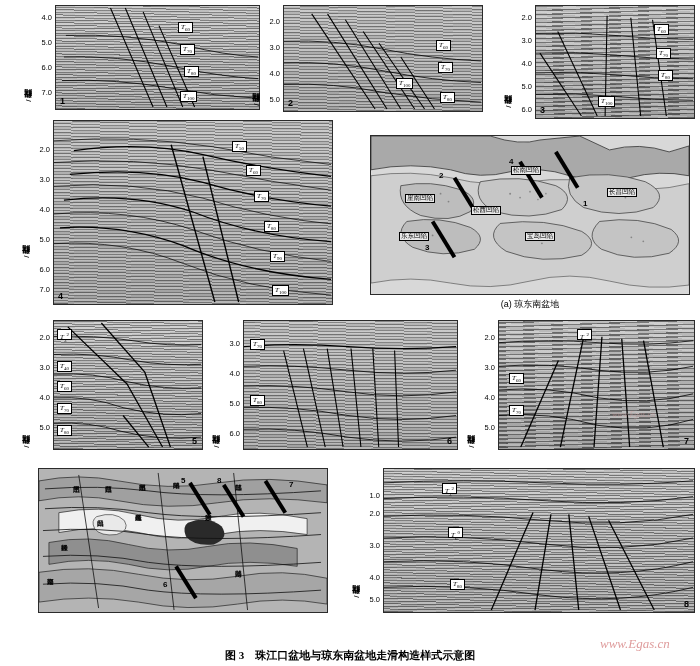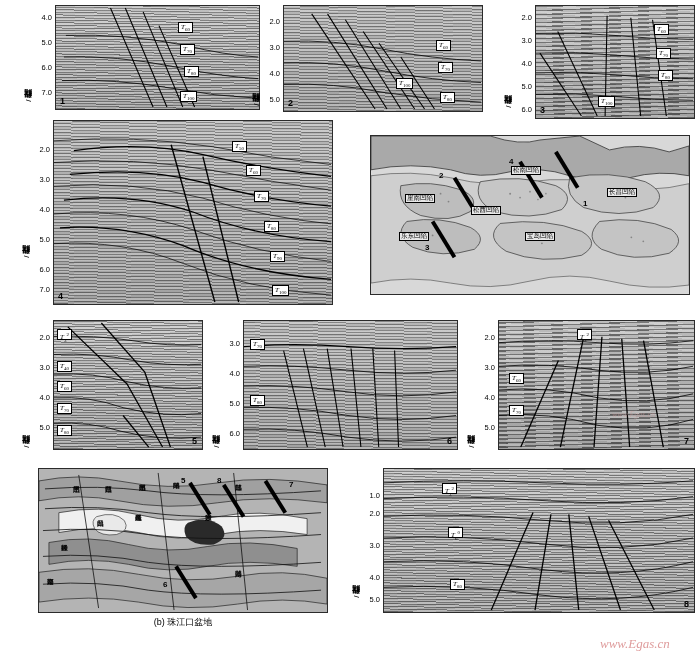--- a/index.html
+++ b/index.html
@@ -328,20 +328,21 @@
     <div class="maplabel" style="left:54px; top:108px; font-size:8px; font-weight:bold;">3</div>
     <div class="maplabel" style="left:138px; top:22px; font-size:8px; font-weight:bold;">4</div>
     <div class="maplabel" style="left:212px; top:64px; font-size:8px; font-weight:bold;">1</div>
     <div class="maplabel boxed" style="left:34px; top:58px;">崖南凹陷</div>
     <div class="maplabel boxed" style="left:140px; top:30px;">松南凹陷</div>
     <div class="maplabel boxed" style="left:28px; top:96px;">乐东凹陷</div>
     <div class="maplabel boxed" style="left:100px; top:70px;">松西凹陷</div>
     <div class="maplabel boxed" style="left:154px; top:96px;">宝岛凹陷</div>
     <div class="maplabel boxed" style="left:236px; top:52px;">长昌凹陷</div>
   </div>
+  <div class="caption" style="left:370px; top:300px; width:320px;">(a) 琼东南盆地</div>
 
   <div class="ylabel" style="left:23px; top:350px; height:100px;">双程旅行时间 / s</div>
   <div class="ticks" style="left:32px; top:320px; width:18px; height:130px;">
     <span class="tick" style="top:14px;">2.0</span>
     <span class="tick" style="top:44px;">3.0</span>
     <span class="tick" style="top:74px;">4.0</span>
     <span class="tick" style="top:104px;">5.0</span>
   </div>
   <div class="panel seis fine" style="left:53px; top:320px; width:150px; height:130px;">
     <svg class="overlay" viewBox="0 0 150 130" preserveAspectRatio="none">
@@ -458,21 +459,20 @@
     <div class="maplabel v" style="left:100px; top:10px;">惠州凹陷</div>
     <div class="maplabel v" style="left:134px; top:8px;">陆丰凹陷</div>
     <div class="maplabel v" style="left:196px; top:10px;">韩江凹陷</div>
     <div class="maplabel v" style="left:58px; top:46px;">白云凹陷</div>
     <div class="maplabel v" style="left:96px; top:40px;">番禺低隆起</div>
     <div class="maplabel v" style="left:166px; top:40px;">东沙隆起</div>
     <div class="maplabel v" style="left:22px; top:70px;">神狐隆起</div>
     <div class="maplabel v" style="left:8px; top:104px;">南部隆起</div>
     <div class="maplabel v" style="left:196px; top:96px;">荔湾凹陷</div>
   </div>
-  <div class="caption" style="left:38px; top:618px; width:290px;">(b) 珠江口盆地</div>
 
   <div class="ylabel" style="left:353px; top:500px; height:100px;">双程旅行时间 / s</div>
   <div class="ticks" style="left:362px; top:468px; width:18px; height:145px;">
     <span class="tick" style="top:24px;">1.0</span>
     <span class="tick" style="top:42px;">2.0</span>
     <span class="tick" style="top:74px;">3.0</span>
     <span class="tick" style="top:106px;">4.0</span>
     <span class="tick" style="top:128px;">5.0</span>
   </div>
   <div class="panel seis fine" style="left:383px; top:468px; width:312px; height:145px;">
@@ -492,16 +492,17 @@
         <path d="M0 94 Q80 90 160 102 Q240 112 311 94"></path>
         <path d="M0 120 Q80 116 160 128 Q240 138 311 120"></path>
       </g>
     </svg>
     <div class="tag" style="left:58px; top:14px;"><i>T</i><sub>3</sub><sup>2</sup></div>
     <div class="tag" style="left:64px; top:58px;"><i>T</i><sub>6</sub><sup>0</sup></div>
     <div class="tag" style="left:66px; top:110px;"><i>T</i><sub>80</sub></div>
     <div class="num" style="right:5px; bottom:3px;">8</div>
   </div>
 
+  <div class="figcap" style="top:648px;">图 3　珠江口盆地与琼东南盆地走滑构造样式示意图</div>
   <div class="watermark" style="left:600px; top:636px;">www.Egas.cn</div>
   <div class="wmsmall" style="left:612px; top:410px; opacity:0.5;">www.Egas.cn</div>
 
 </div>
 
 </body></html>

